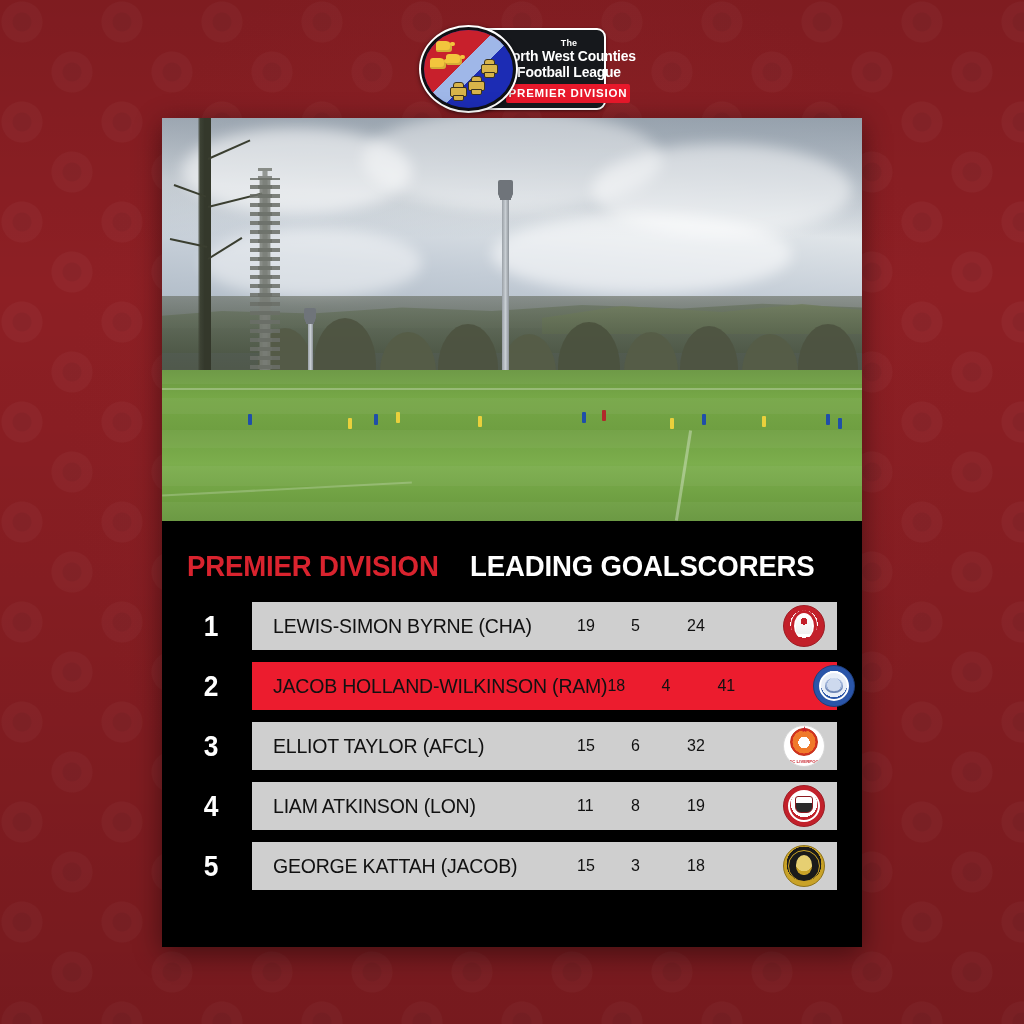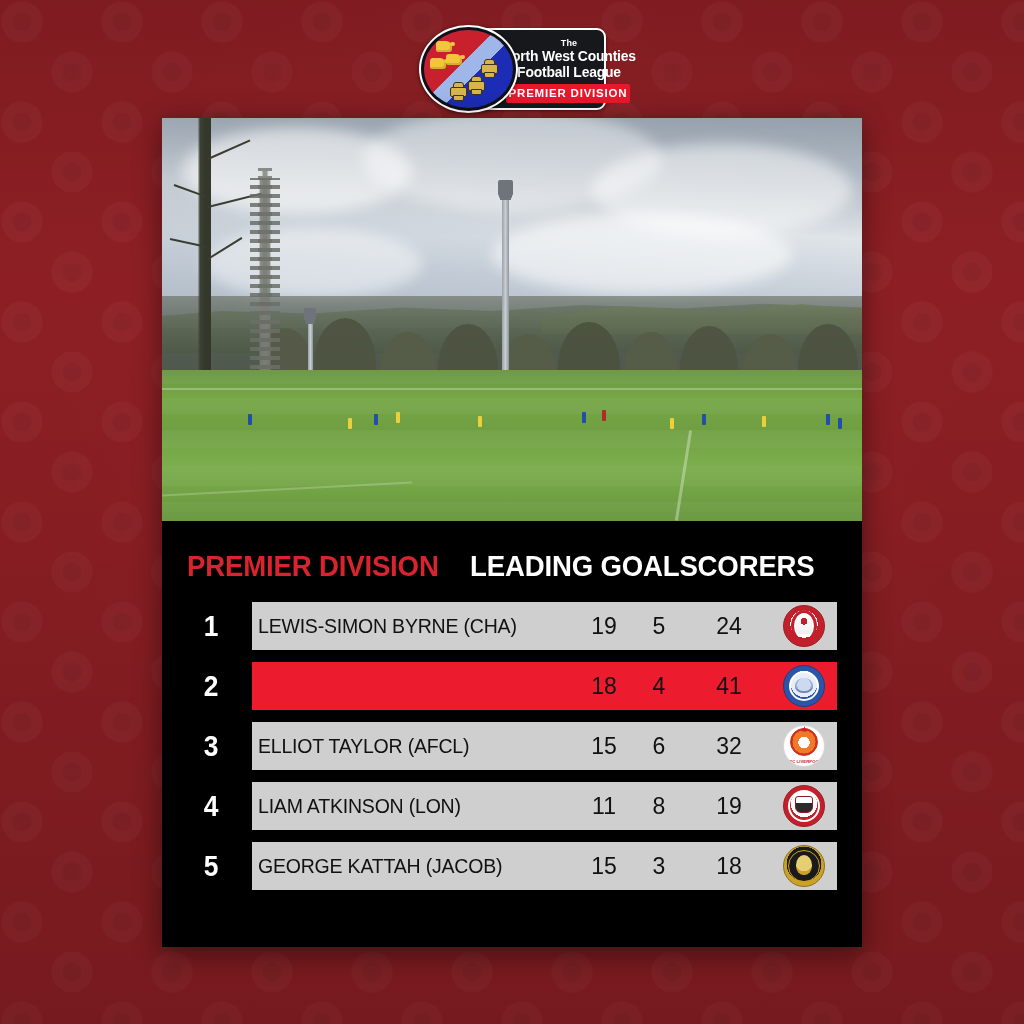--- a/index.html
+++ b/index.html
@@ -158,26 +158,26 @@
     position:absolute;left:0px;top:0;width:48px;height:48px;
     color:#ffffff;font-size:30px;font-weight:bold;line-height:48px;
     text-align:center;transform:scaleX(.88);transform-origin:center;
   }
   .bar{
     position:absolute;left:65px;top:0;width:585px;height:48px;
     background:#cfcfcf;display:flex;align-items:center;
   }
   .row.highlight .bar{background:#ec1c2e;}
   .pname{
-    flex:0 0 auto;padding-left:6px;color:#111111;font-size:19.5px;
+    flex:0 0 auto;padding-left:21px;color:#111111;font-size:19.5px;
     letter-spacing:-.2px;white-space:nowrap;
   }
   .spacer{flex:1 1 auto;}
   .stat{
-    flex:0 0 auto;color:#111111;font-size:23px;text-align:center;
+    flex:0 0 auto;color:#111111;font-size:16px;text-align:left;
   }
   .stat.s1{width:54px;}
   .stat.s2{width:56px;}
   .stat.s3{width:84px;}
   .badgewrap{flex:0 0 auto;width:66px;display:flex;justify-content:center;align-items:center;}
   .badge{width:40px;height:40px;border-radius:50%;position:relative;overflow:hidden;}
 
   
   .badge-chadderton{
     background:radial-gradient(circle at 50% 45%,#ffffff 0 46%,#c2202a 46% 100%);
@@ -420,20 +420,21 @@
         <div class="stat s3">24</div>
         <div class="badgewrap">
           <div class="badge badge-chadderton"></div>
         </div>
       </div>
     </div>
 
     <div class="row highlight">
       <div class="rank">2</div>
       <div class="bar">
+        <div class="pname">JACOB HOLLAND-WILKINSON (RAM)</div>
         <div class="spacer"></div>
         <div class="stat s1">18</div>
         <div class="stat s2">4</div>
         <div class="stat s3">41</div>
         <div class="badgewrap">
           <div class="badge badge-ram"></div>
         </div>
       </div>
     </div>
 

